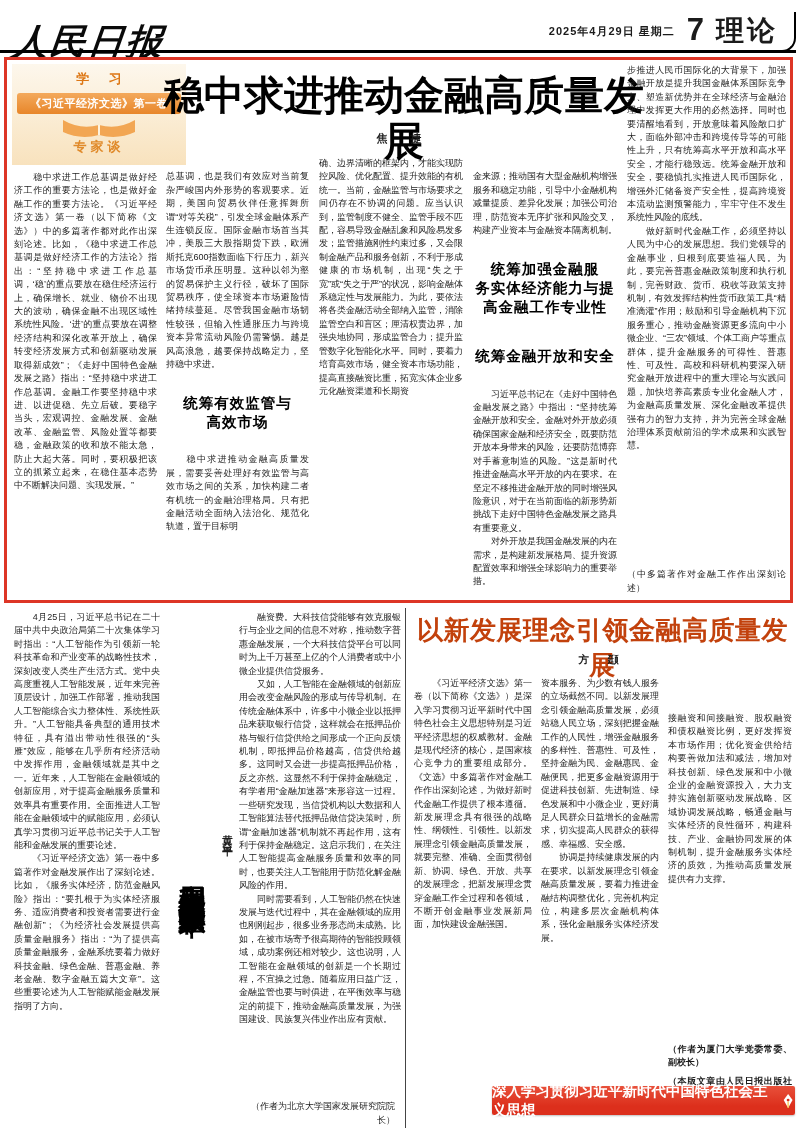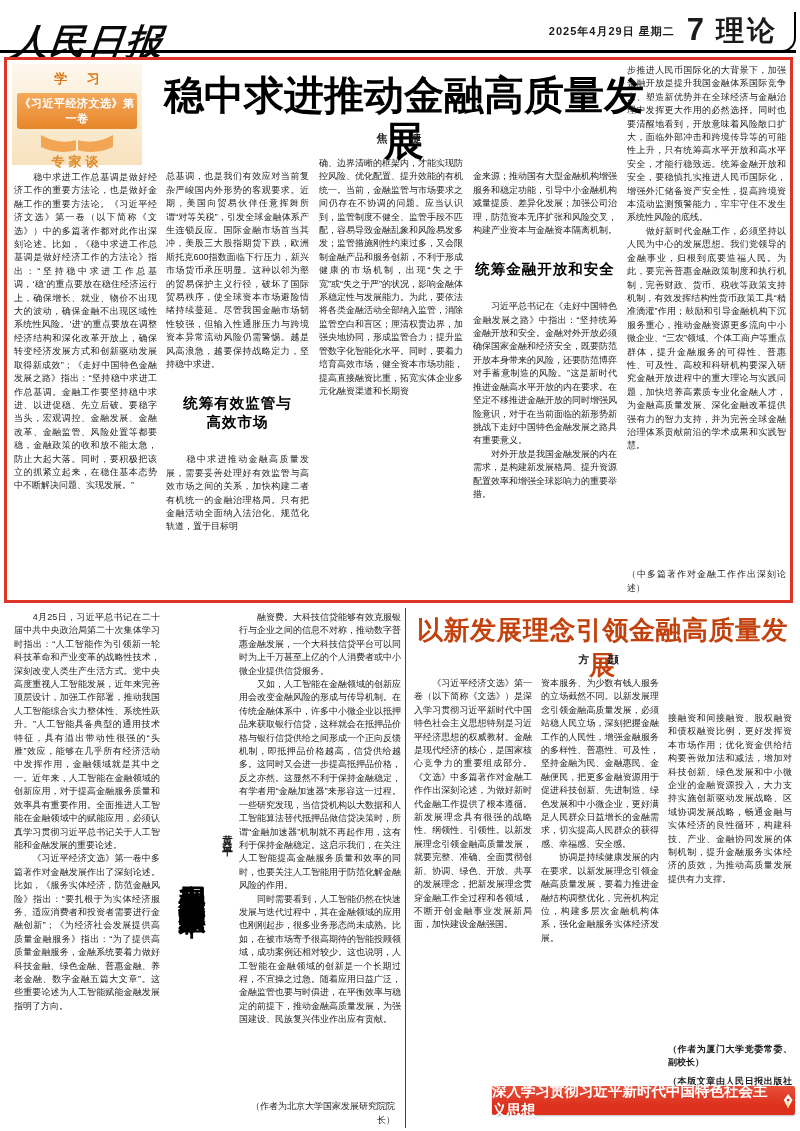--- a/index.html
+++ b/index.html
@@ -23,21 +23,21 @@
     position:absolute; right:4px; top:12px; width:14px; height:40px;
     border-right:2.5px solid #000; border-bottom:2.5px solid #000;
     border-bottom-right-radius:14px;
   }
   .head-rule { position:absolute; left:0; top:50px; width:796px; height:2.5px; background:#000; }
 
   
   .red-box { position:absolute; left:4px; top:57px; width:789px; height:546px; border:3px solid #dd3526; background:#fff; }
 
   .promo {
-    position:absolute; left:12px; top:64px; width:130px; height:101px;
+    position:absolute; left:12px; top:64px; width:174px; height:101px;
     background:linear-gradient(180deg,#fdf7ec 0%,#fbeed8 45%,#f8e2bd 100%);
     text-align:center; padding-top:6px;
   }
   .promo-study { color:#dd7715; font-size:13px; font-weight:bold; letter-spacing:8px; padding-left:8px; }
   .promo-banner {
     margin:5px 5px 4px 5px; background:linear-gradient(180deg,#f3a95c,#e8862a);
     color:#fff; font-size:11px; font-weight:bold; padding:3px 0; border-radius:3px; letter-spacing:0.5px;text-align:center;
   }
   .book-icon { display:block; margin:1px auto 0 auto; }
   .promo-tag { color:#e08a2a; font-size:13px; font-weight:bold; letter-spacing:4px; }
@@ -139,20 +139,23 @@
   <div class="flow-text">总基调，也是我们有效应对当前复杂严峻国内外形势的客观要求。近期，美国向贸易伙伴任意挥舞所谓“对等关税”，引发全球金融体系产生连锁反应。国际金融市场首当其冲，美股三大股指期货下跌，欧洲斯托克600指数面临下行压力，新兴市场货币承压明显。这种以邻为壑的贸易保护主义行径，破坏了国际贸易秩序，使全球资本市场避险情绪持续蔓延。尽管我国金融市场韧性较强，但输入性通胀压力与跨境资本异常流动风险仍需警惕。越是风高浪急，越要保持战略定力，坚持稳中求进。</div>
   <div class="subhead">统筹有效监管与
 高效市场</div>
   <div class="flow-text">　　稳中求进推动金融高质量发展，需要妥善处理好有效监管与高效市场之间的关系，加快构建二者有机统一的金融治理格局。只有把金融活动全面纳入法治化、规范化轨道，置于目标明</div>
 </div>
 
 <div class="col m-c3">确、边界清晰的框架内，才能实现防控风险、优化配置、提升效能的有机统一。当前，金融监管与市场要求之间仍存在不协调的问题。应当认识到，监管制度不健全、监管手段不匹配，容易导致金融乱象和风险易发多发；监管措施刚性约束过多，又会限制金融产品和服务创新，不利于形成健康的市场机制，出现“失之于宽”或“失之于严”的状况，影响金融体系稳定性与发展能力。为此，要依法将各类金融活动全部纳入监管，消除监管空白和盲区；厘清权责边界，加强央地协同，形成监管合力；提升监管数字化智能化水平。同时，要着力培育高效市场，健全资本市场功能，提高直接融资比重，拓宽实体企业多元化融资渠道和长期资</div>
 
 <div class="col m-c4">
   <div class="flow-text">金来源；推动国有大型金融机构增强服务和稳定功能，引导中小金融机构减量提质、差异化发展；加强公司治理，防范资本无序扩张和风险交叉，构建产业资本与金融资本隔离机制。</div>
+  <div class="subhead">统筹加强金融服
+务实体经济能力与提
+高金融工作专业性</div>
   <div class="subhead">统筹金融开放和安全</div>
   <div class="flow-text">　　习近平总书记在《走好中国特色金融发展之路》中指出：“坚持统筹金融开放和安全。金融对外开放必须确保国家金融和经济安全，既要防范开放本身带来的风险，还要防范博弈对手蓄意制造的风险。”这是新时代推进金融高水平开放的内在要求。在坚定不移推进金融开放的同时增强风险意识，对于在当前面临的新形势新挑战下走好中国特色金融发展之路具有重要意义。
 　　对外开放是我国金融发展的内在需求，是构建新发展格局、提升资源配置效率和增强全球影响力的重要举措。</div>
 </div>
 
 <div class="col m-c5">
   <div class="body-text flow-text">步推进人民币国际化的大背景下，加强金融开放是提升我国金融体系国际竞争力、塑造新优势并在全球经济与金融治理中发挥更大作用的必然选择。同时也要清醒地看到，开放意味着风险敞口扩大，面临外部冲击和跨境传导等的可能性上升，只有统筹高水平开放和高水平安全，才能行稳致远。统筹金融开放和安全，要稳慎扎实推进人民币国际化，增强外汇储备资产安全性，提高跨境资本流动监测预警能力，牢牢守住不发生系统性风险的底线。
 　　做好新时代金融工作，必须坚持以人民为中心的发展思想。我们党领导的金融事业，归根到底要造福人民。为此，要完善普惠金融政策制度和执行机制，完善财政、货币、税收等政策支持机制，有效发挥结构性货币政策工具“精准滴灌”作用；鼓励和引导金融机构下沉服务重心，推动金融资源更多流向中小微企业、“三农”领域、个体工商户等重点群体，提升金融服务的可得性、普惠性、可及性。高校和科研机构要深入研究金融开放进程中的重大理论与实践问题，加快培养高素质专业化金融人才，为金融高质量发展、深化金融改革提供强有力的智力支持，并为完善全球金融治理体系贡献前沿的学术成果和实践智慧。</div>
   <div class="attribution">（中多篇著作对金融工作作出深刻论述）</div>
 </div>

